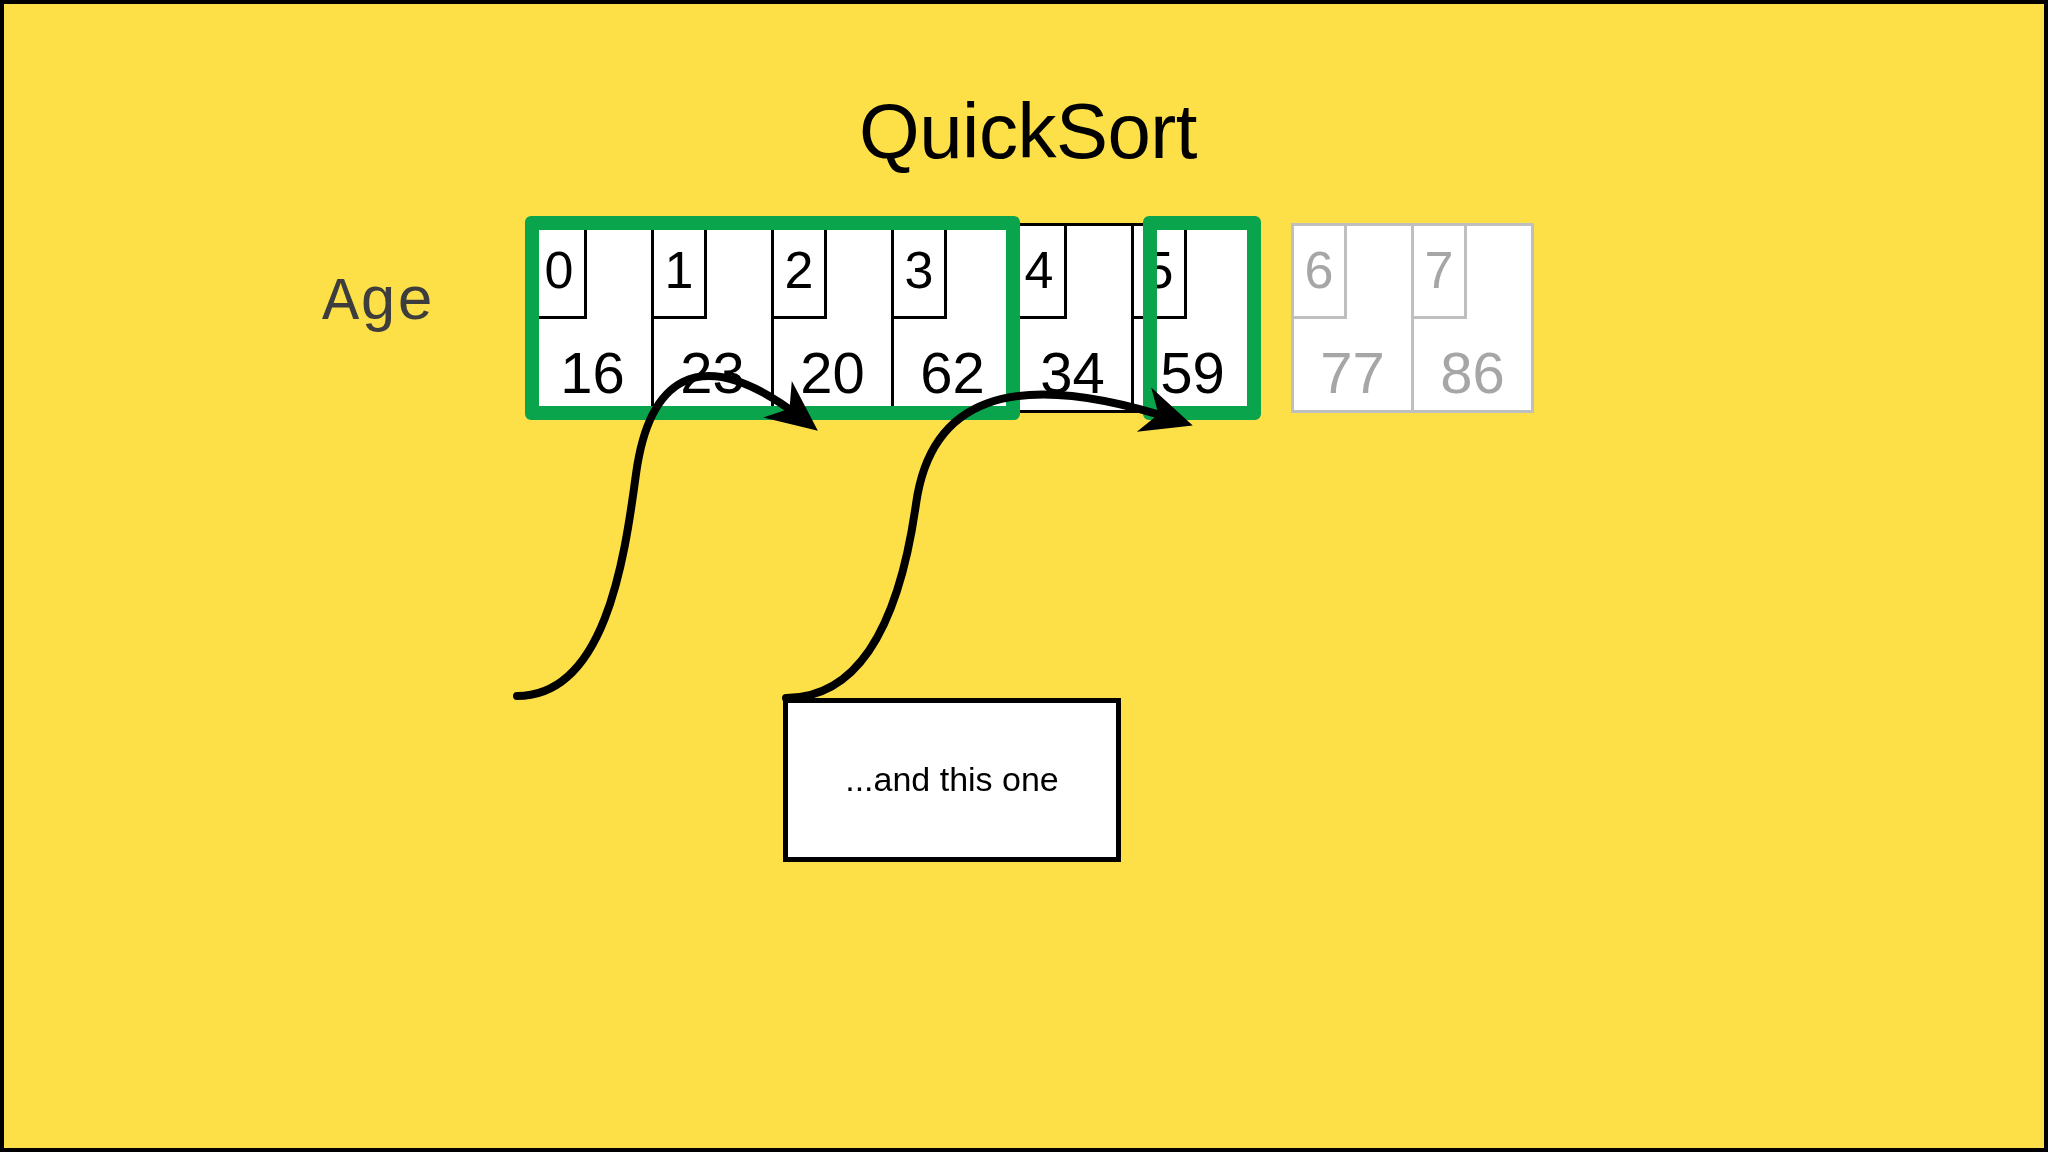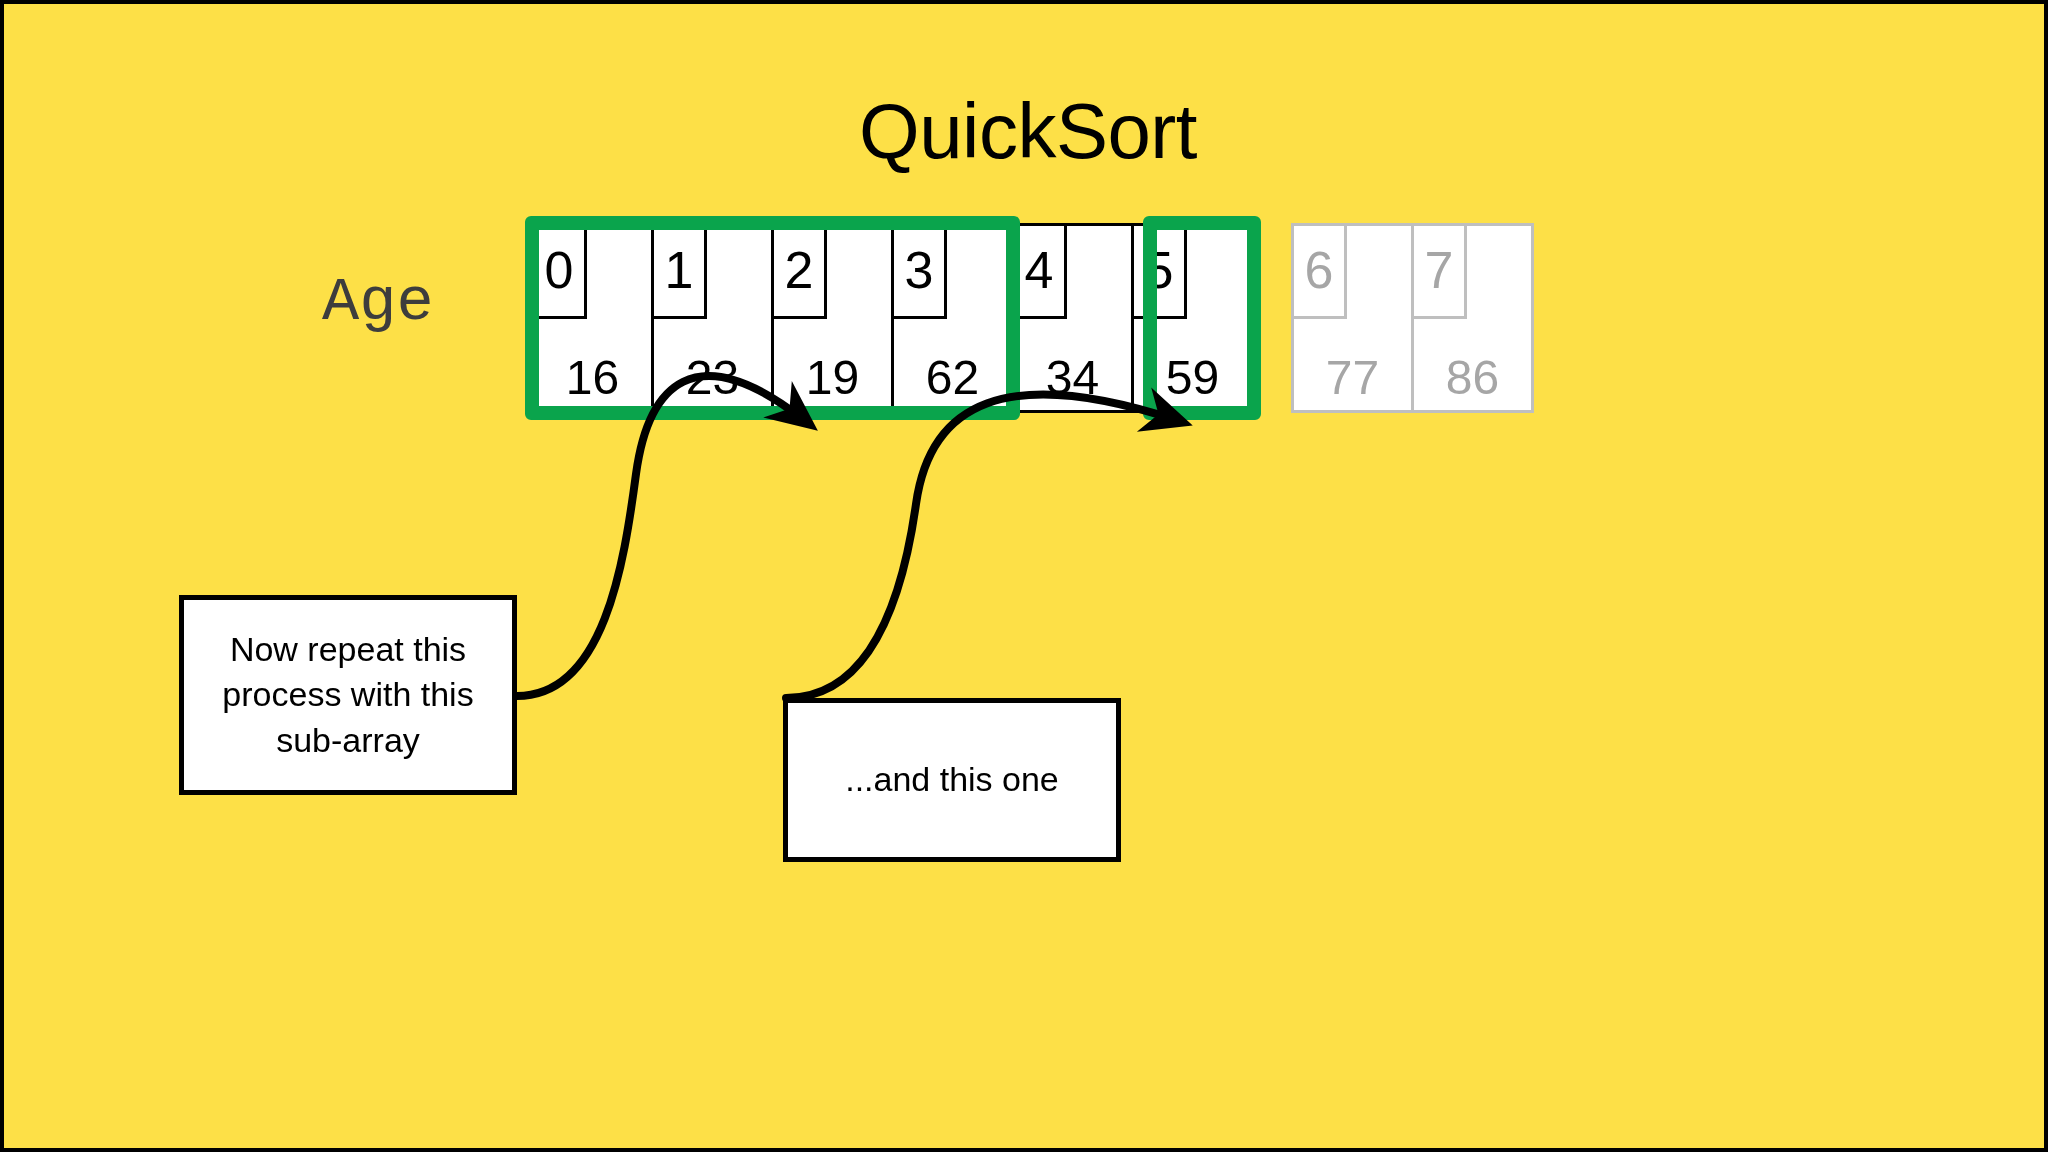--- a/index.html
+++ b/index.html
@@ -89,21 +89,21 @@
   .cell.dim .idx {
     border-color: #bfbfbf;
     color: #a6a6a6;
   }
   .val {
     position: absolute;
     left: 0;
     right: 0;
     bottom: 8px;
     text-align: center;
-    font-size: 48px;
+    font-size: 58px;
     line-height: 1;
     color: #000000;
   }
   .cell.dim .val {
     color: #a6a6a6;
   }
 
   
   .hl {
     position: absolute;
@@ -156,21 +156,21 @@
       <div class="val">16</div>
     </div>
 
     <div class="cell" style="left:120px; width:123px;">
       <div class="idx">1</div>
       <div class="val">23</div>
     </div>
 
     <div class="cell" style="left:240px; width:123px;">
       <div class="idx">2</div>
-      <div class="val">19</div>
+      <div class="val">20</div>
     </div>
 
     <div class="cell" style="left:360px; width:123px;">
       <div class="idx">3</div>
       <div class="val">62</div>
     </div>
 
     <div class="cell" style="left:480px; width:123px;">
       <div class="idx">4</div>
       <div class="val">34</div>
@@ -189,23 +189,20 @@
     <div class="cell dim" style="left:880px; width:123px;">
       <div class="idx">7</div>
       <div class="val">86</div>
     </div>
   </div>
 
   <div class="hl" style="left:521px; top:212px; width:495px; height:204px;"></div>
 
   <div class="hl" style="left:1139px; top:212px; width:118px; height:204px;"></div>
 
-  <div class="callout" style="left:175px; top:591px; width:338px; height:200px;">
-    <span>Now repeat this process with this sub-array</span>
-  </div>
 
   <div class="callout" style="left:779px; top:694px; width:338px; height:164px;">
     <span>...and this one</span>
   </div>
 
   <svg id="arrows" viewBox="0 0 2048 1152">
     <defs>
       <marker id="ah" markerWidth="7" markerHeight="7" refX="4.2" refY="3.2" orient="auto" markerUnits="strokeWidth">
         <path d="M0,0.3 L6.4,3.2 L0,6.1 L1.9,3.2 Z" fill="#000000"></path>
       </marker>

